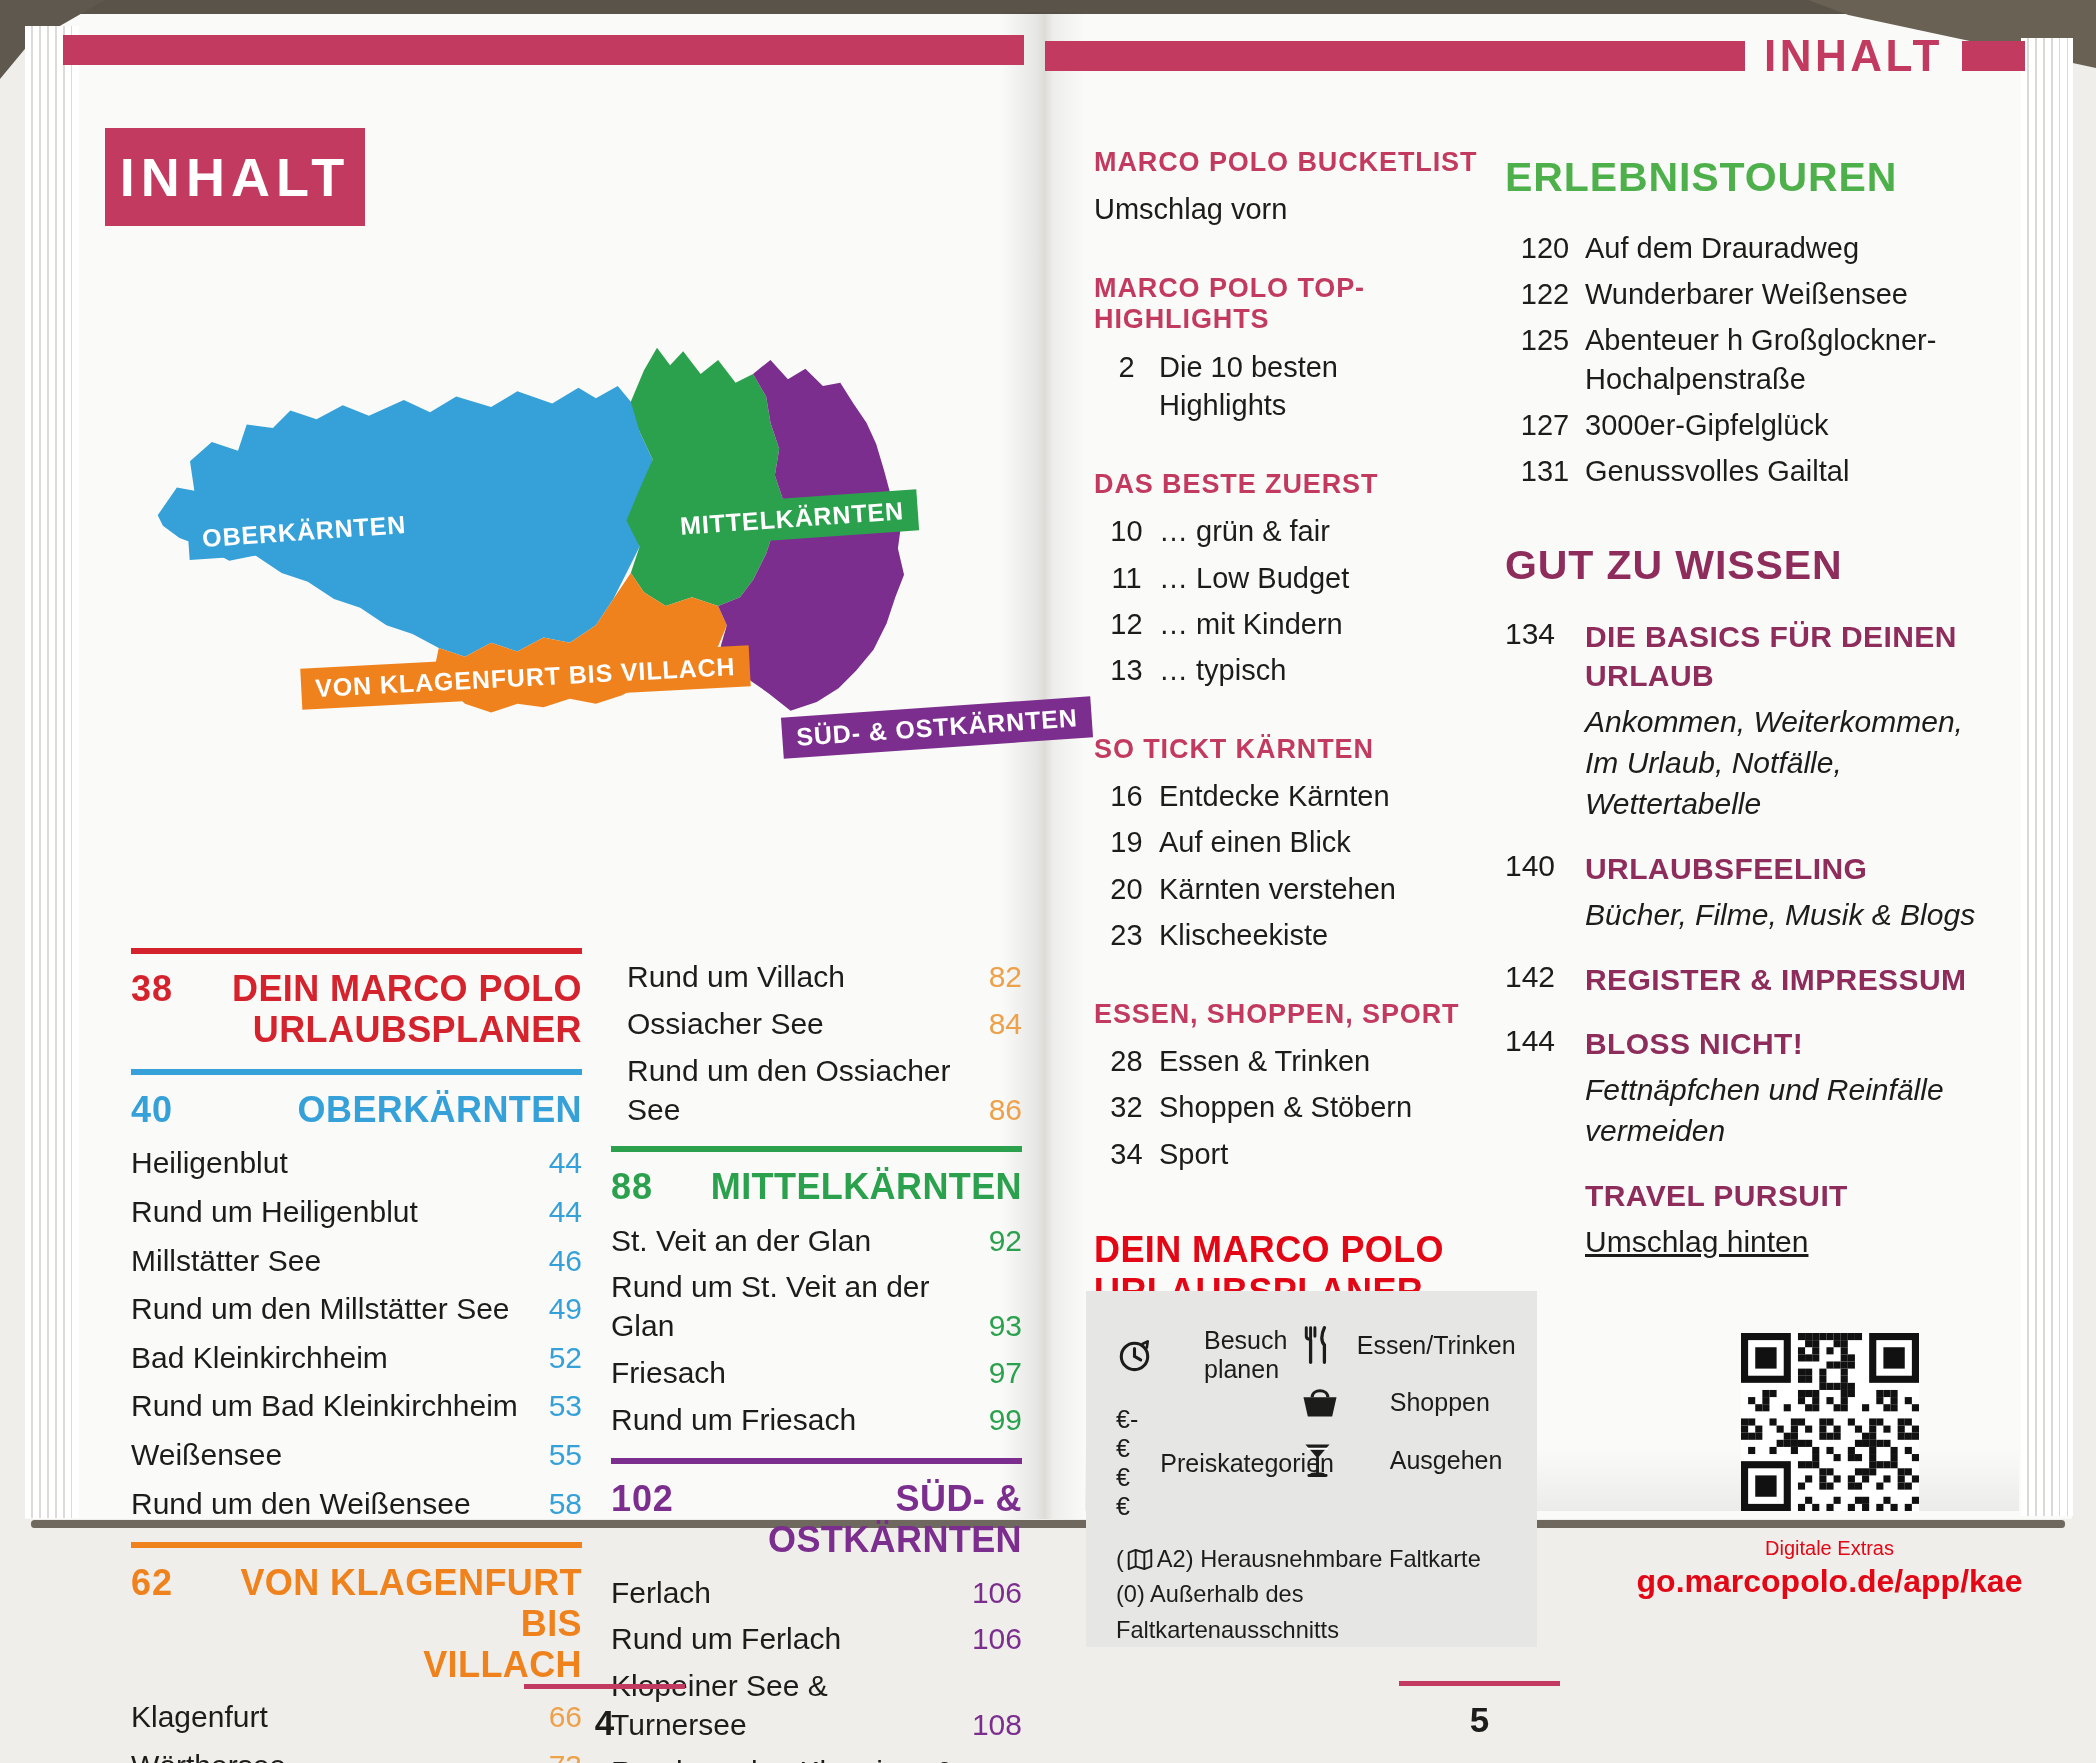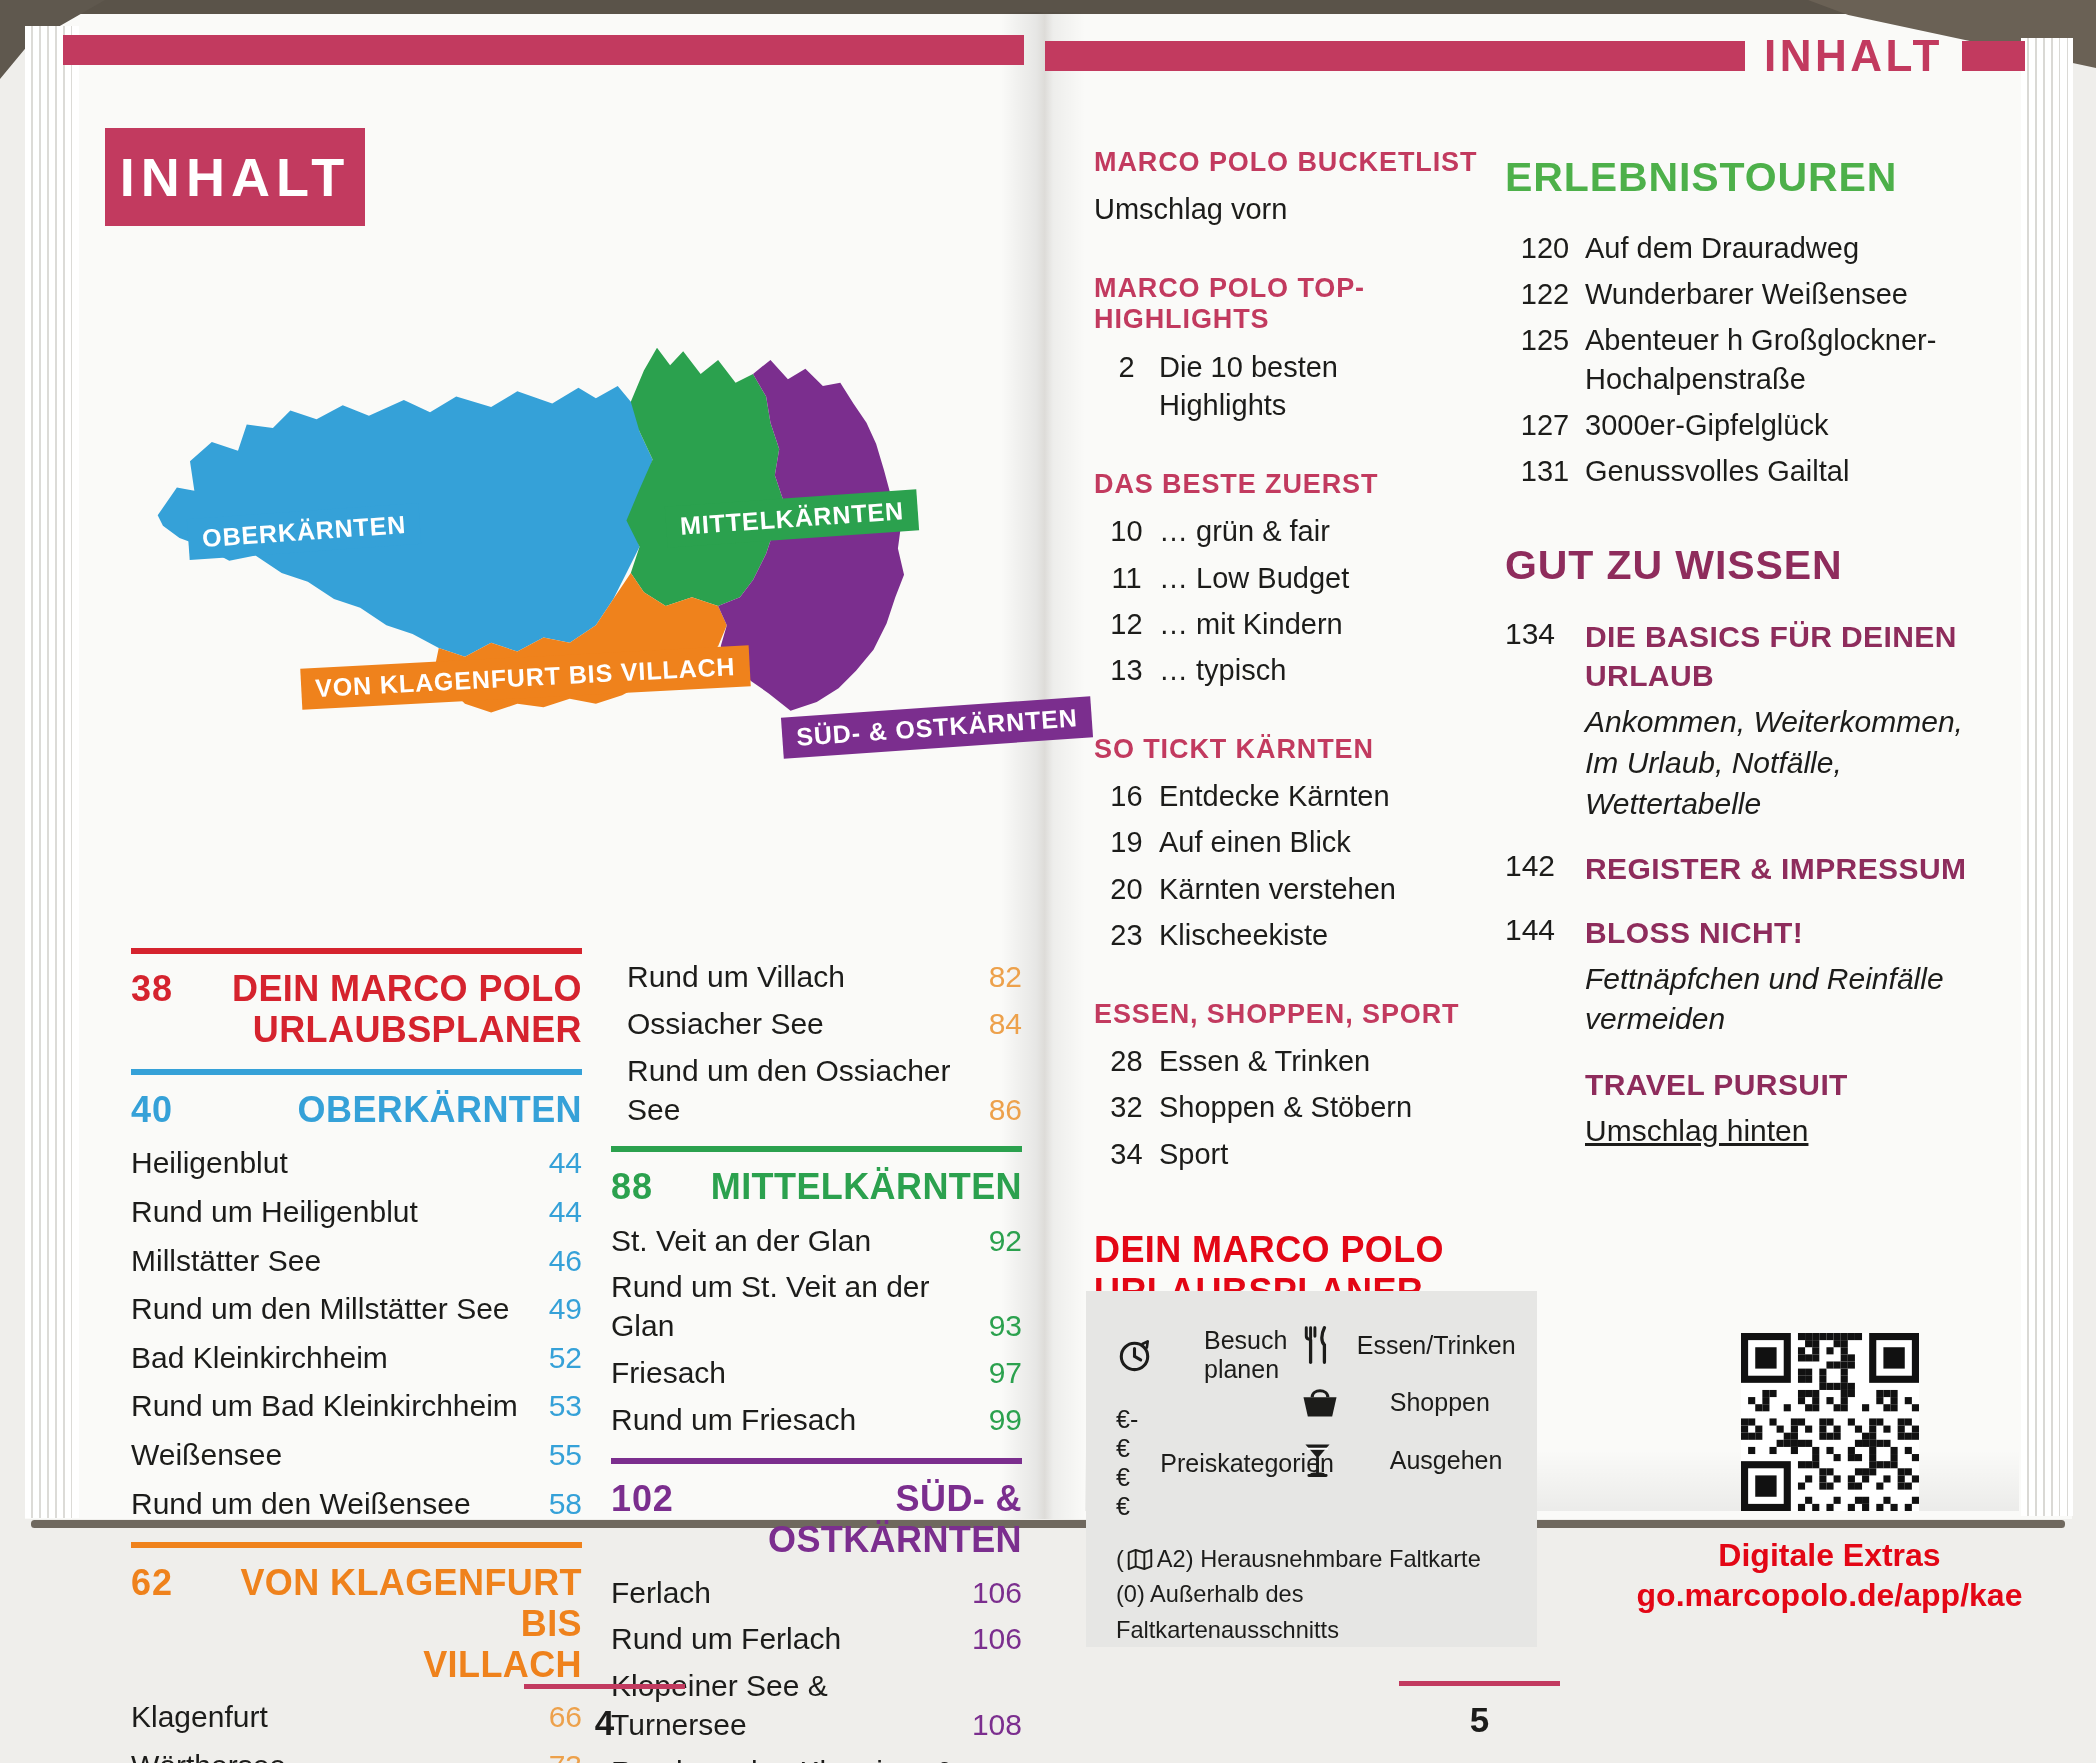--- a/index.html
+++ b/index.html
@@ -116,21 +116,21 @@
   .lcol-b .lrow .ic{width:68px;}
   .psym{font-size:25px;letter-spacing:0px;}
   .lnotes{margin-top:auto;font-size:23.6px;line-height:1.5;}
   .lnotes .nrow{display:flex;align-items:center;}
   .micon{margin:0 3.5px;}
 
   
   .extras{position:absolute;left:1611px;top:1308px;width:437px;text-align:center;}
   .ex-head{color:var(--red);font-size:39px;font-weight:bold;letter-spacing:0.4px;line-height:1.15;}
   .qr{width:178px;height:178px;margin:24.5px auto 0 auto;background:#ffffff;display:block;}
-  .ex-cap{color:var(--red);font-size:32px;font-weight:bold;margin-top:26px;}
+  .ex-cap{color:var(--red);font-size:20px;font-weight:normal;margin-top:26px;}
   .ex-url{color:var(--red);font-size:32px;font-weight:bold;margin-top:3.5px;}
 
   
   .pageno{position:absolute;width:161px;text-align:center;}
   .pageno .pline{height:5.2px;background:var(--crimson);margin-bottom:14px;}
   .pageno .pn{font-size:35px;font-weight:bold;color:var(--text);}
   .pageno-left{left:524px;top:1684px;}
   .pageno-right{left:1399px;top:1681px;}
 
   svg.icon{display:block;}
@@ -441,20 +441,28 @@
     <h2 class="g-head g-rasp">GUT ZU WISSEN</h2>
     <div>
         <div class="gwrow">
     <span class="gn">134</span>
     <div class="gbody">
       <div class="gt">DIE BASICS FÜR DEINEN
 URLAUB</div>
       <div class="gs">Ankommen, Weiterkommen,
 Im Urlaub, Notfälle,
 Wettertabelle</div>
+
+    </div>
+  </div>
+        <div class="gwrow">
+    <span class="gn">140</span>
+    <div class="gbody">
+      <div class="gt">URLAUBSFEELING</div>
+      <div class="gs">Bücher, Filme, Musik &amp; Blogs</div>
 
     </div>
   </div>
         <div class="gwrow">
     <span class="gn">142</span>
     <div class="gbody">
       <div class="gt">REGISTER &amp; IMPRESSUM</div>
 
     </div>
   </div>

